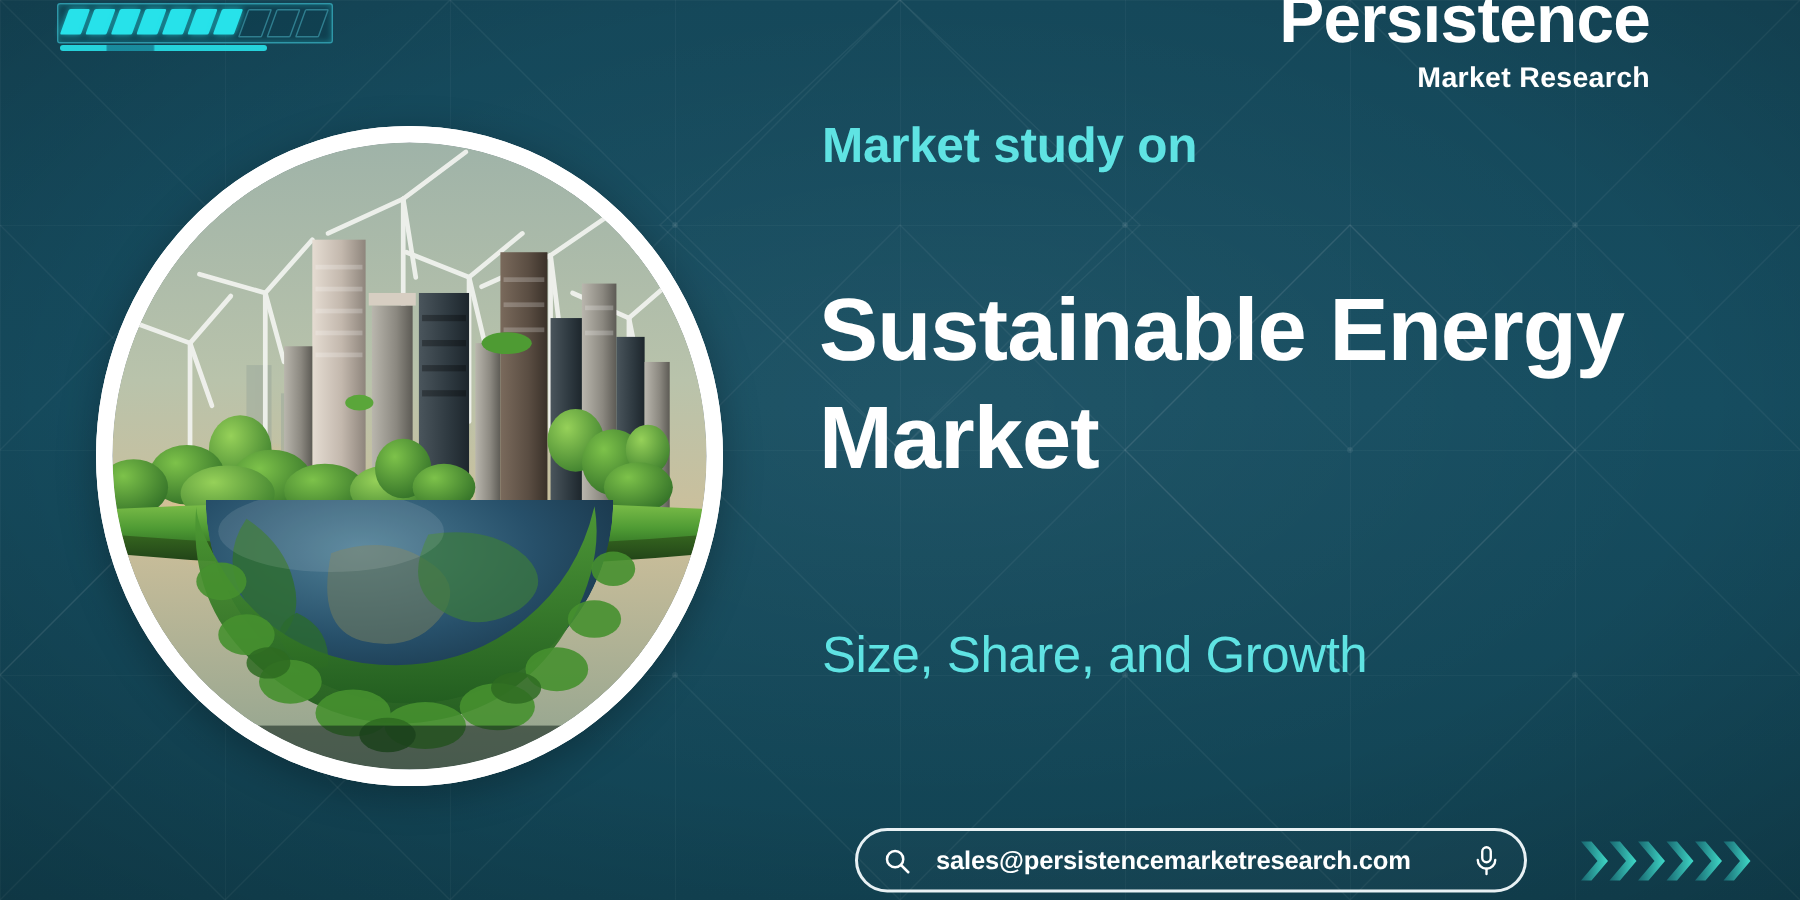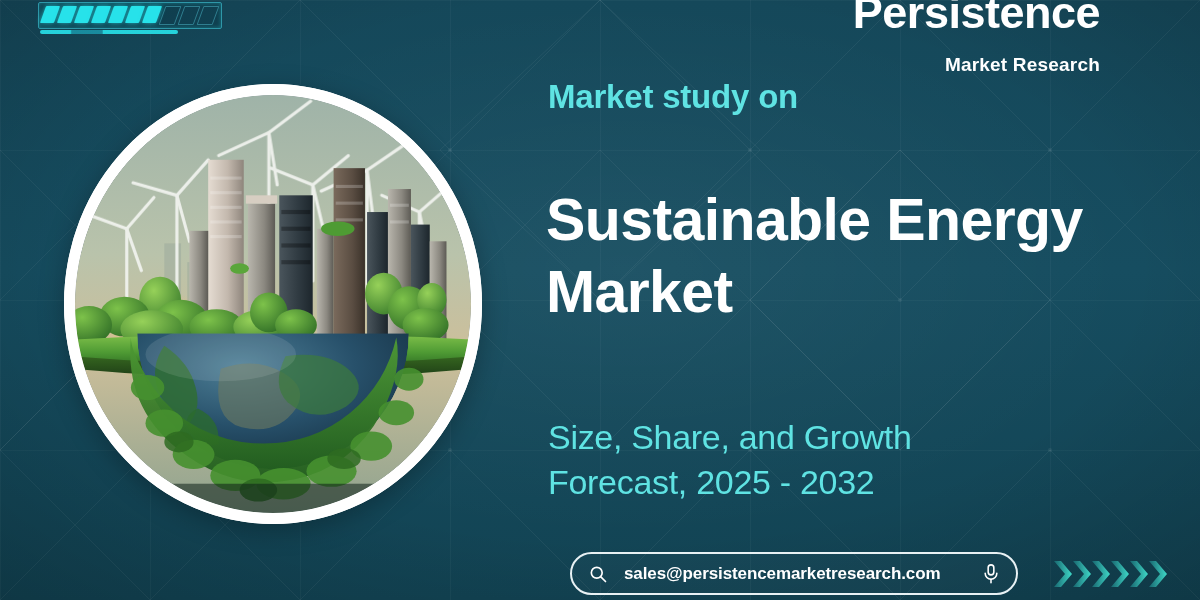--- a/index.html
+++ b/index.html
@@ -62,21 +62,21 @@
   .brand{
     position:absolute;right:100px;top:-10px;text-align:right;
     line-height:1;
   }
   .brand-name{
     display:block;
     font-size:45px;font-weight:700;color:#ffffff;letter-spacing:-.5px;
     font-family:"Liberation Sans", sans-serif;
   }
   .brand-sub{
-    display:block;margin-top:20px;
+    display:block;margin-top:8px;
     font-size:19px;font-weight:700;color:#ffffff;letter-spacing:.2px;
   }
 
   
   .hero-wrap{
     position:absolute;left:64px;top:84px;width:418px;height:440px;
     border-radius:50%;
     background:#ffffff;
     padding:0;
     box-shadow:0 6px 26px rgba(0,0,0,.28);
@@ -404,21 +404,20 @@
 
   <div class="kicker">Market study on</div>
 
   <div class="headline">
     <span>Sustainable Energy</span>
     <span>Market</span>
   </div>
 
   <div class="subline">
     <span>Size, Share, and Growth</span>
-    <span>Forecast, 2025 - 2032</span>
   </div>
 
   <div class="searchbar">
     <span class="sb-icon left">
       <svg width="20" height="20" viewBox="0 0 24 24" fill="none" stroke="#ffffff" stroke-width="2" stroke-linecap="round">
         <circle cx="10.5" cy="10.5" r="6.5"></circle>
         <line x1="15.4" y1="15.4" x2="21" y2="21"></line>
       </svg>
     </span>
     <span class="sb-text" title="sales@persistencemarketresearch.com">sales@persistencemarketresearch.com</span>

